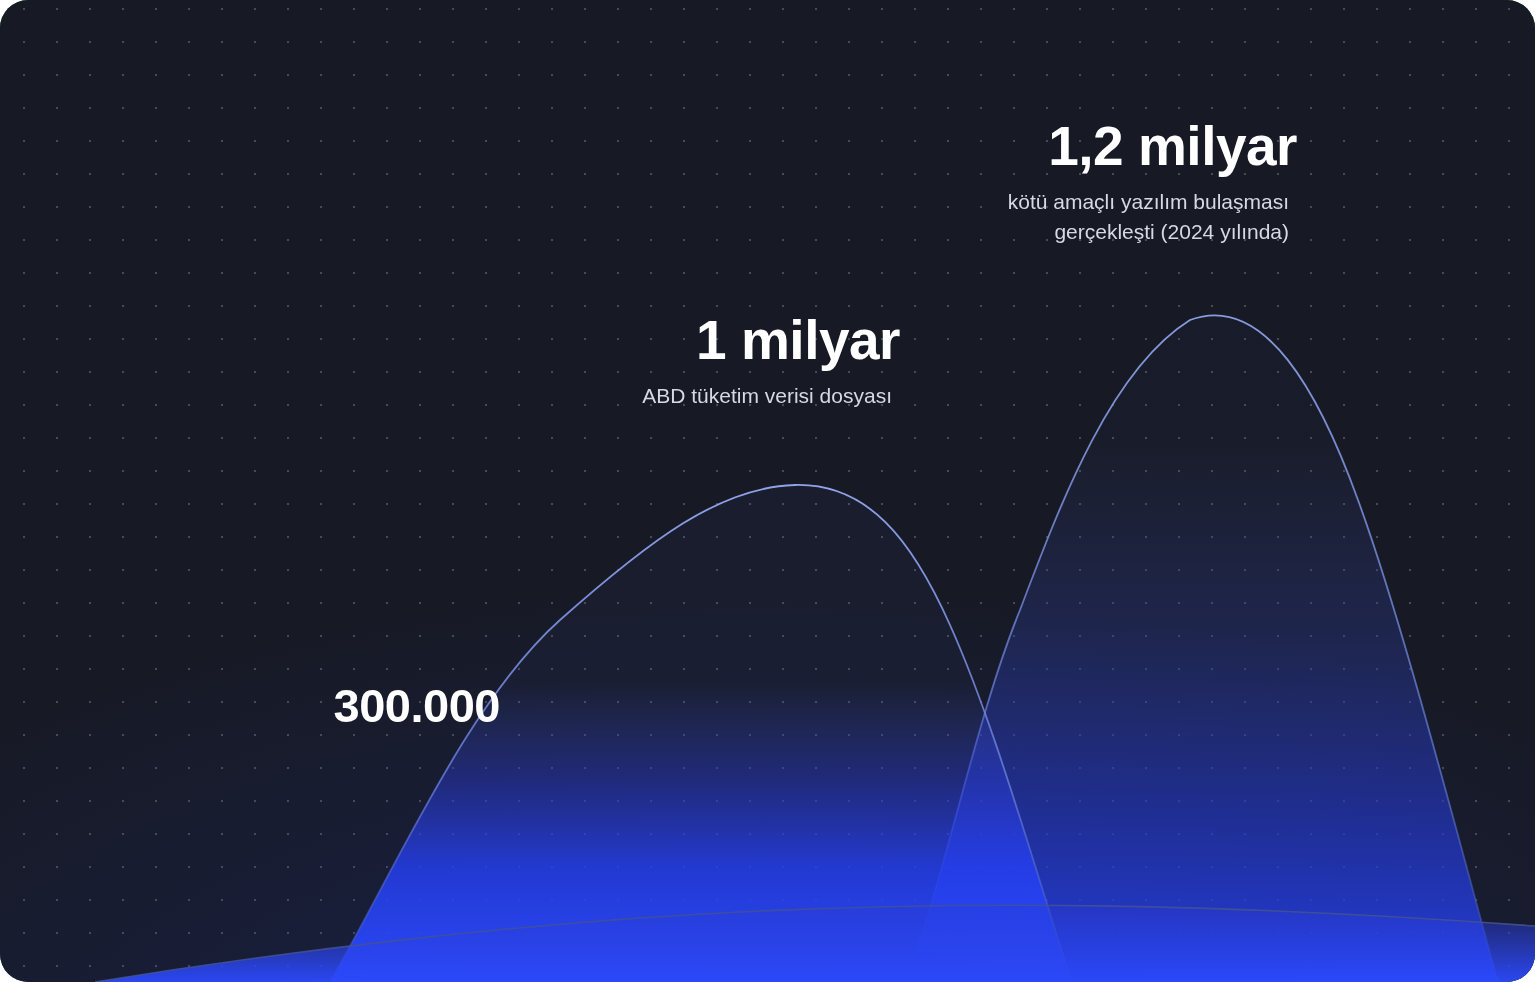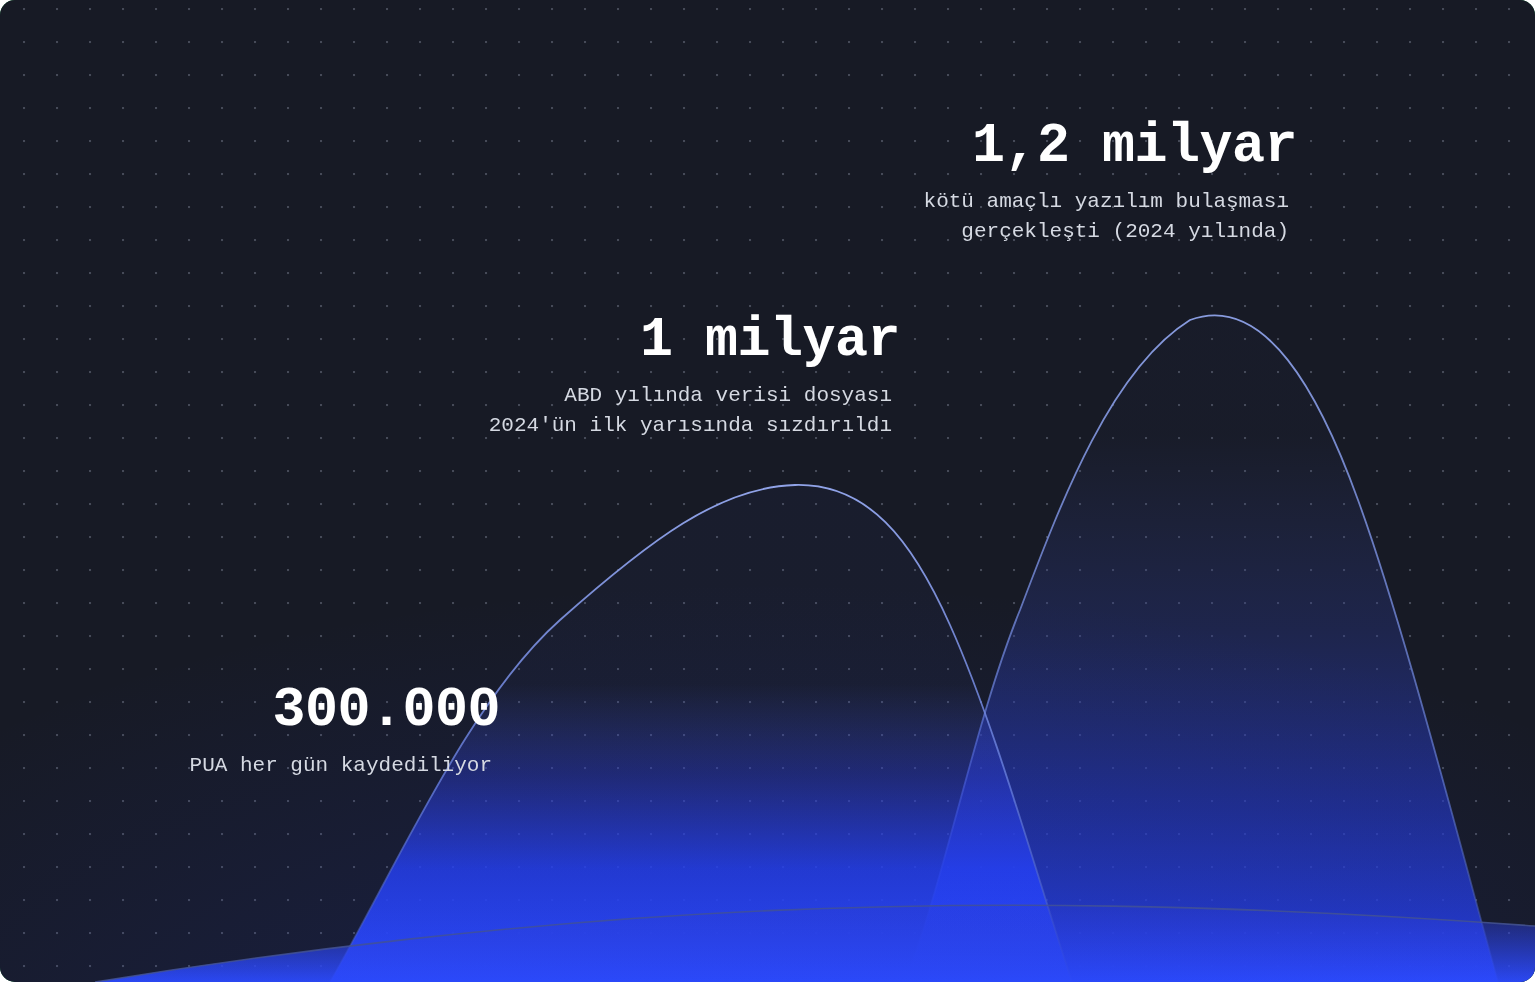--- a/index.html
+++ b/index.html
@@ -9,24 +9,24 @@
     background: #ffffff;
     width: 1535px;
     height: 982px;
     overflow: hidden;
   }
 
   #stage {
     position: relative;
     width: 1535px;
     height: 982px;
-    border-radius: 15px;
+    border-radius: 28px;
     overflow: hidden;
     background: #15803d;
-    font-family: Liberation Mono, monospace;
+    font-family: Liberation Sans, sans-serif;
     -webkit-font-smoothing: antialiased;
   }
 
   
   .bg-base {
     position: absolute;
     inset: 0;
     background: #171A25;
   }
 
@@ -97,21 +97,21 @@
     top: 312px;
   }
   #stat-leak .value { font-size: 55px; }
   #stat-leak .desc  { font-size: 21px; }
 
   
   #stat-daily {
     right: 1035px;
     top: 682px;
   }
-  #stat-daily .value { font-size: 55px; }
+  #stat-daily .value { font-size: 47px; }
   #stat-daily .desc  { font-size: 21px; }
 </style>
 </head>
 <body>
 
 <div id="stage">
 
   <div class="bg-base"></div>
   <div class="bg-dots"></div>
 
@@ -192,25 +192,23 @@
     <div class="value">1,2 milyar</div>
     <div class="desc">
       <span>kötü amaçlı yazılım bulaşması</span>
       <span>gerçekleşti (2024 yılında)</span>
     </div>
   </div>
 
   <div class="stat" id="stat-leak">
     <div class="value">1 milyar</div>
     <div class="desc">
-      <span>ABD yılında verisi dosyası</span>
-      <span>2024'ün ilk yarısında sızdırıldı</span>
+      <span>ABD tüketim verisi dosyası</span>
     </div>
   </div>
 
   <div class="stat" id="stat-daily">
     <div class="value">300.000</div>
     <div class="desc">
-      <span>PUA her gün kaydediliyor</span>
     </div>
   </div>
 
 </div>
 
 </body></html>

